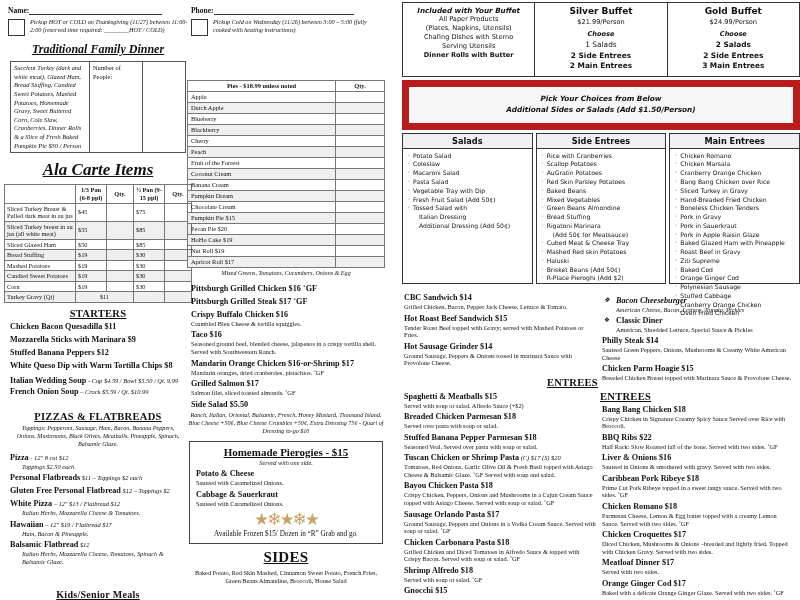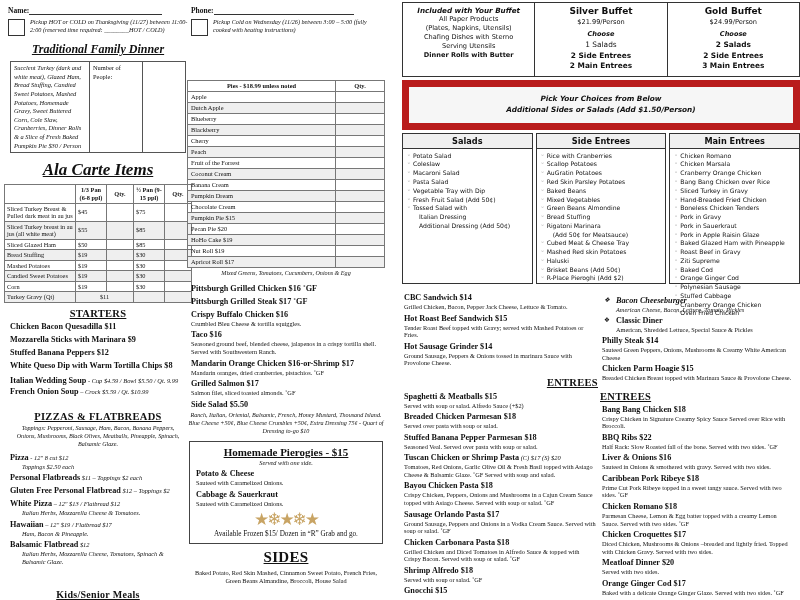--- a/index.html
+++ b/index.html
@@ -374,21 +374,21 @@
         <div class="item"><span>Chicken Parm Hoagie $15</span><div class="desc">Breaded Chicken Breast topped with Marinara Sauce &amp; Provolone Cheese.</div></div>
       </div>
     <div class="sec-head" style="text-align:left;margin:9px 0 3px">ENTREES</div>
     <div id="entrees-right-list" style="padding:0 2px">
         <div class="item"><span>Bang Bang Chicken $18</span><div class="desc">Crispy Chicken in Signature Creamy Spicy Sauce Served over Rice with Broccoli.</div></div>
         <div class="item"><span>BBQ Ribs $22</span><div class="desc">Half Rack: Slow Roasted fall of the bone.  Served with two sides.  ˚GF</div></div>
         <div class="item"><span>Liver &amp; Onions $16</span><div class="desc">Sauteed in Onions &amp; smothered with gravy.  Served with two sides.</div></div>
         <div class="item"><span>Caribbean Pork Ribeye $18</span><div class="desc">Prime Cut Pork Ribeye topped in a sweet tangy sauce.  Served with two sides.  ˚GF</div></div>
         <div class="item"><span>Chicken Romano $18</span><div class="desc">Parmesan Cheese, Lemon &amp; Egg batter topped with a creamy Lemon Sauce. Served with two sides.  ˚GF</div></div>
         <div class="item"><span>Chicken Croquettes $17</span><div class="desc">Diced Chicken, Mushrooms &amp; Onions –breaded and lightly fried.  Topped with Chicken Gravy.  Served with two sides.</div></div>
-        <div class="item"><span>Meatloaf Dinner $20</span><div class="desc">Served with two sides.</div></div>
+        <div class="item"><span>Meatloaf Dinner $17</span><div class="desc">Served with two sides.</div></div>
         <div class="item"><span>Orange Ginger Cod $17</span><div class="desc">Baked with a delicate Orange Ginger Glaze.  Served with two sides.  ˚GF</div></div>
         <div class="item"><span>Dill Glazed Salmon $18</span></div>
       </div>
   </div>
 
   <div class="buffet-wrap" style="position:absolute;left:400px;top:0;width:398px">
     <div class="buffet-top">
       <div class="bcell">
         <div class="incl-ttl">Included with Your Buffet</div>
         <div id="incl-lines">

